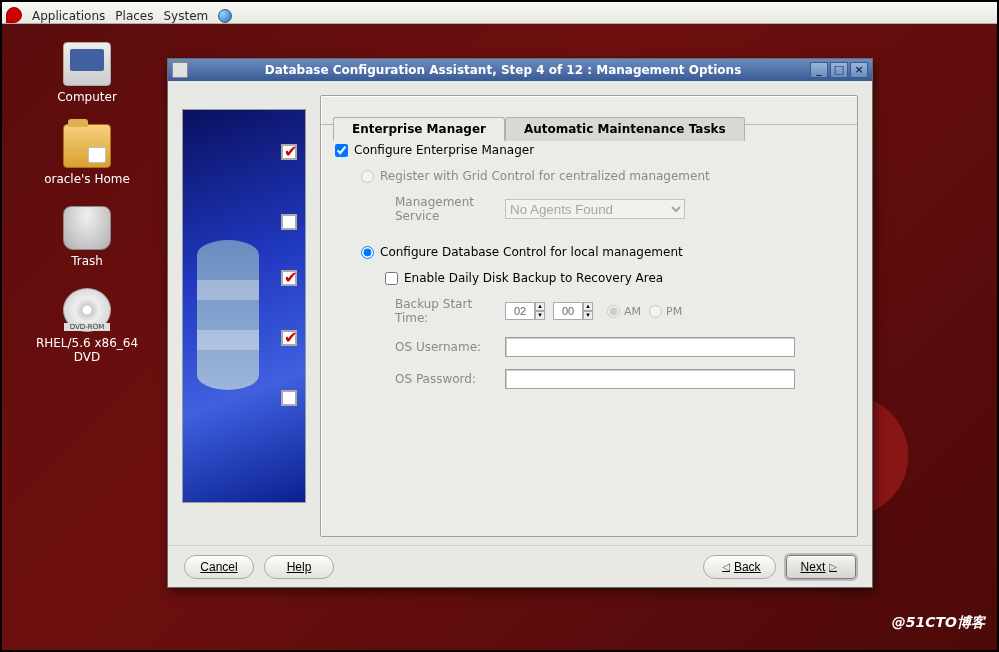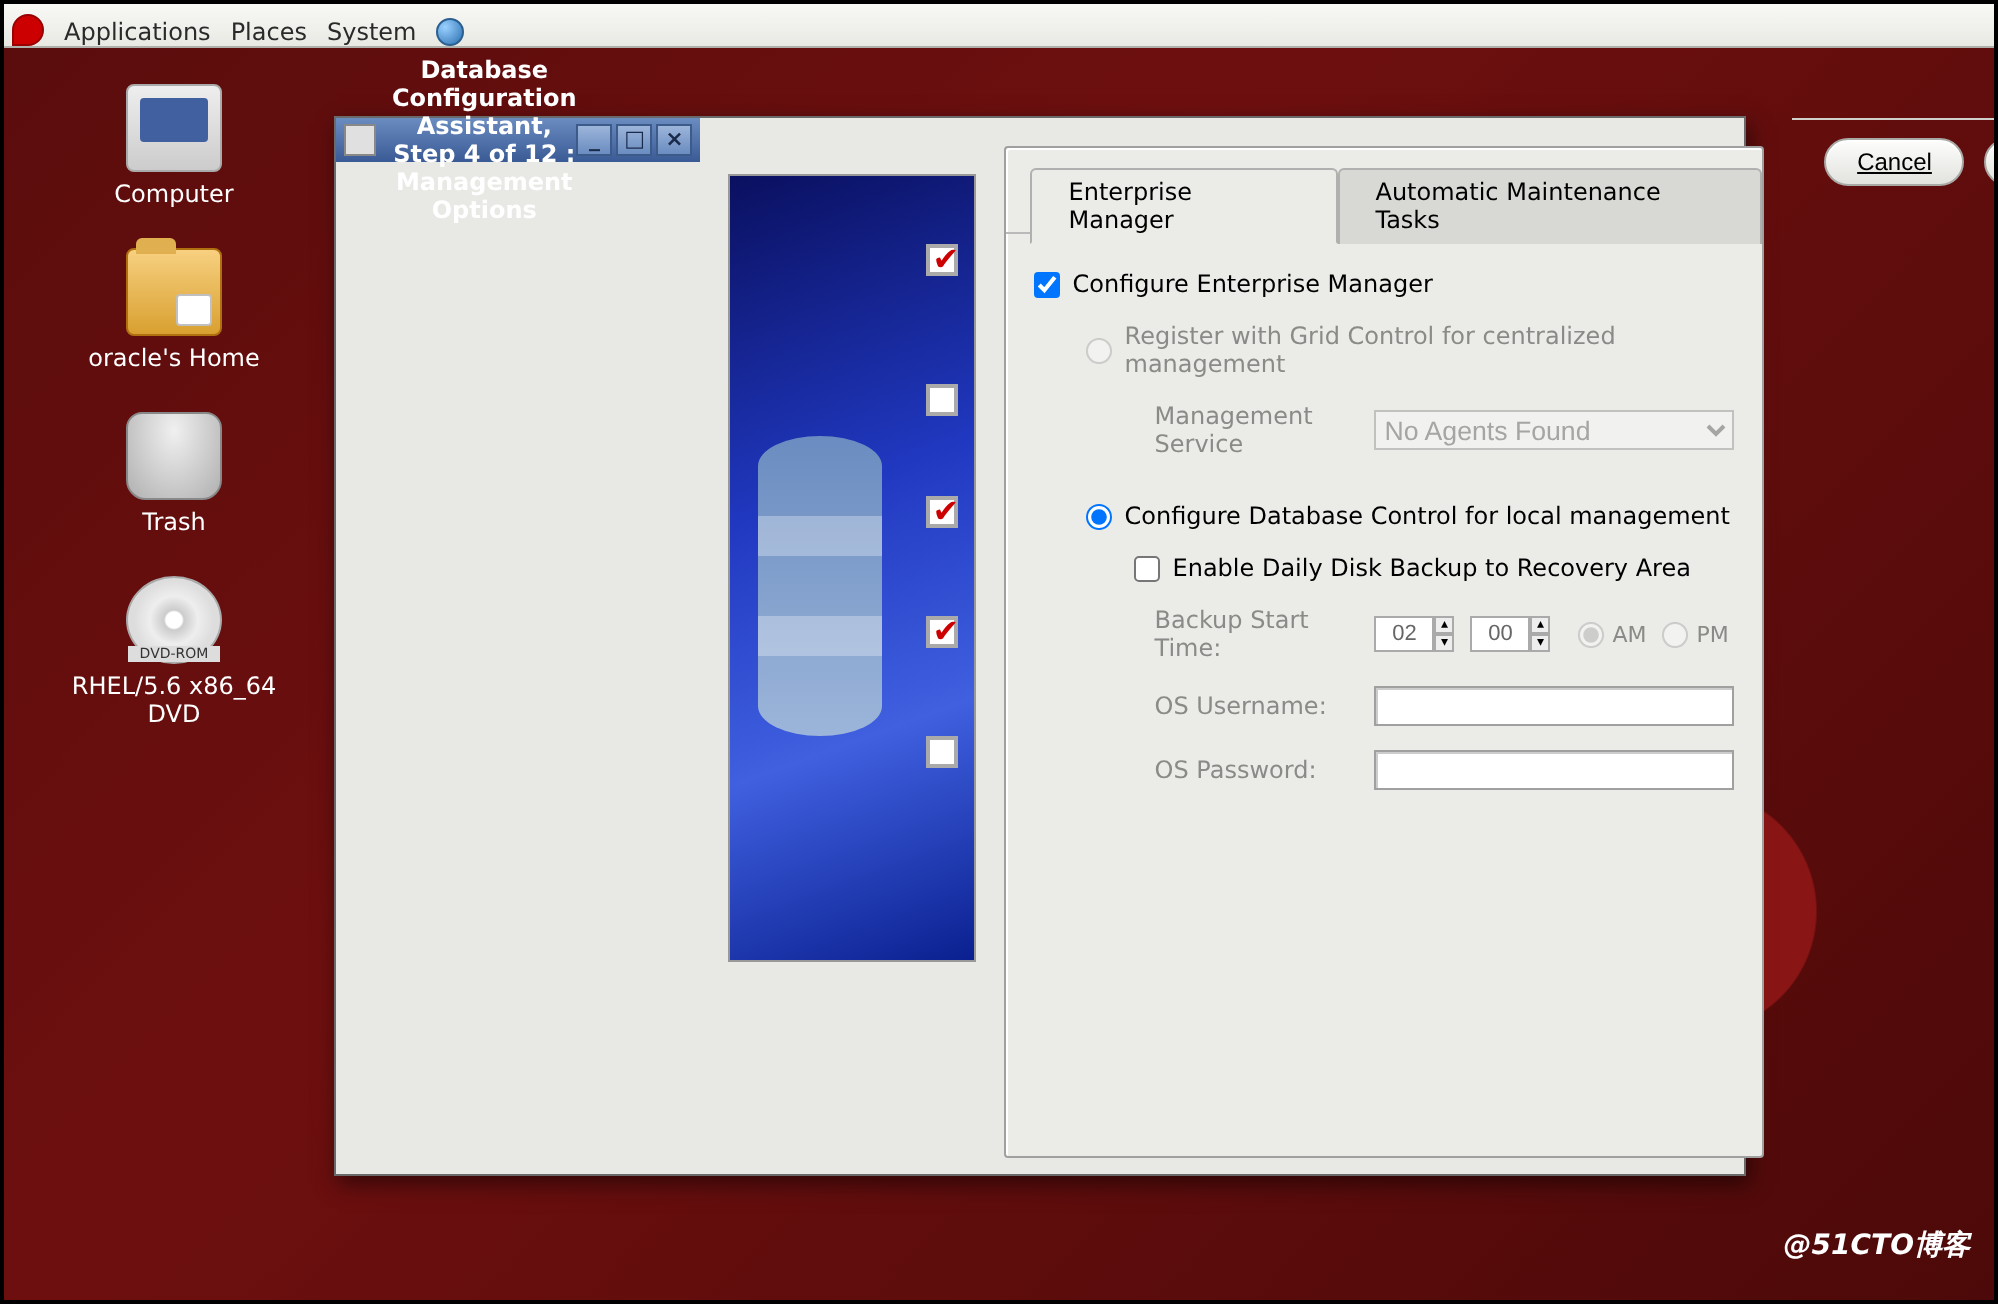--- a/index.html
+++ b/index.html
@@ -55,21 +55,21 @@
   .dvd-art { background: radial-gradient(circle at 50% 50%, #fff 0 4px, #ccc 5px, #eee 12px, #ddd 20px); border-radius:50%; border:1px solid #aaa; }
   .dvd-label { position:absolute; bottom:0; left:0; right:0; font-size:7px; background:#ddd; color:#333; text-align:center; }
 
   .app-window {
     position: absolute;
     left: 165px; top: 56px;
     width: 706px; height: 530px;
     background: #e8e8e5;
     border: 1px solid #6a6a6a;
     box-shadow: 2px 4px 10px rgba(0,0,0,0.5);
-    display: flex; flex-direction: row;
+    display: flex; flex-direction: column;
   }
   .titlebar {
     height: 22px;
     background: linear-gradient(#6a8cc0, #3a5a95);
     display: flex; align-items: center;
     color: #fff; font-weight: bold;
     padding: 0 4px;
     position: relative;
   }
   .titlebar .tb-icon {
@@ -109,22 +109,23 @@
     background: #ebebe8;
     border-radius: 2px;
     box-shadow: inset 1px 1px 0 #fff;
     position: relative;
     display: flex; flex-direction: column;
     padding: 8px 14px;
   }
   .tabs { display: flex; gap:0; margin: -8px -14px 14px; padding-left: 12px; padding-top:4px; border-bottom: 1px solid #bababa;}
   .tab {
     padding: 4px 18px; font-size: 12px; border: 1px solid #b0b0b0;
-    border-bottom: none; background: #d8d8d4; position: relative; top:6px;
+    border-bottom: none; background: #d8d8d4; position: relative; top:17px;
     border-radius: 3px 3px 0 0;
+    font-weight: bold;
   }
   .tab.active { background: #ebebe8; border-bottom: 1px solid #ebebe8; }
   .row { display: flex; align-items: center; margin: 4px 0 8px; }
   .row.sub { margin-left: 26px; }
   .row.sub2 { margin-left: 50px; }
   .row.sub3 { margin-left: 60px; }
   .gray { color: #8a8a88; }
   input[type=checkbox], input[type=radio] { margin-right: 6px; }
   label { font-size: 12px; }
   .field-label { width: 110px; color:#8a8a88; font-size:12px; }

